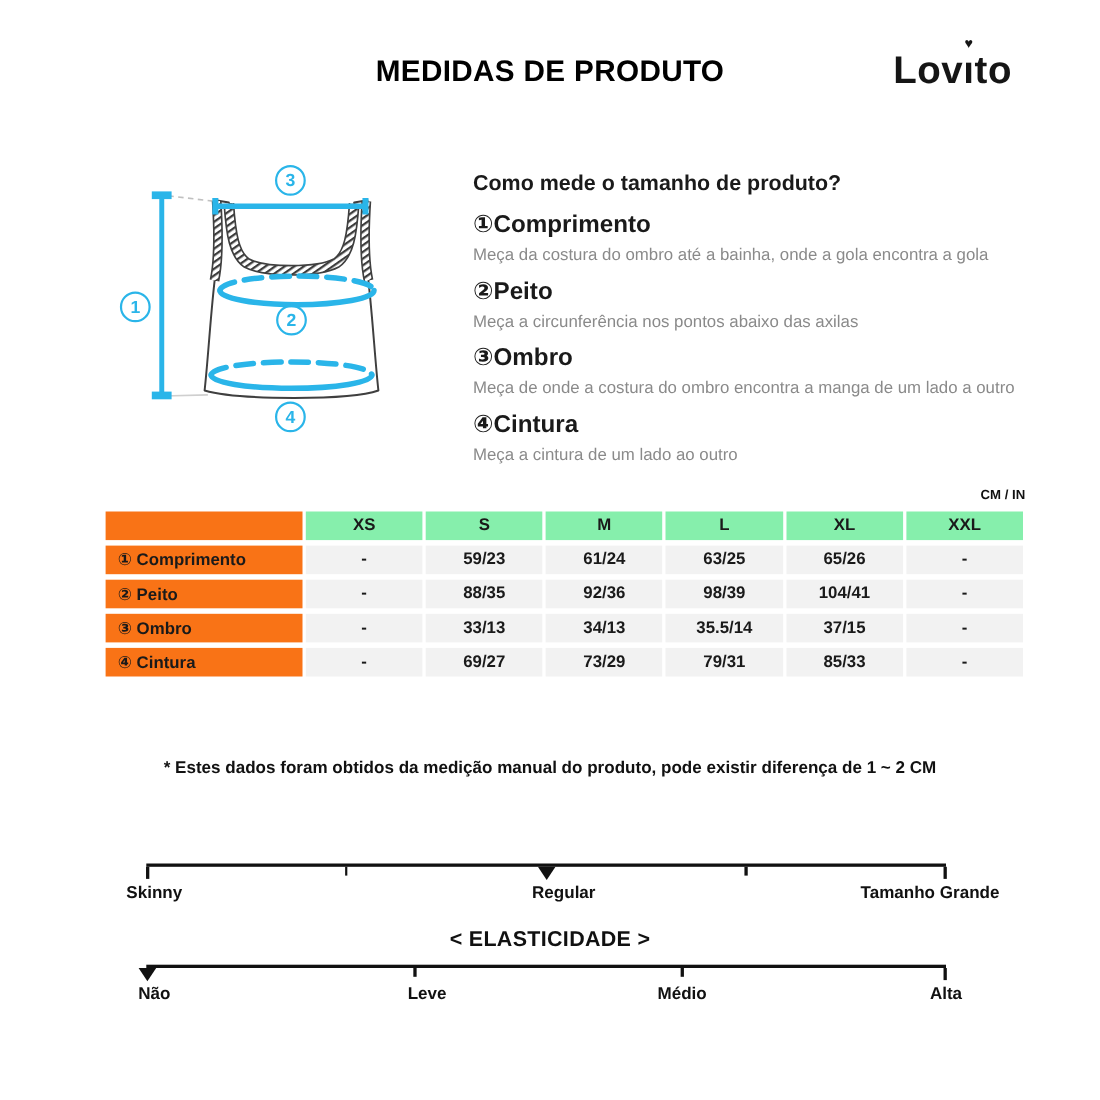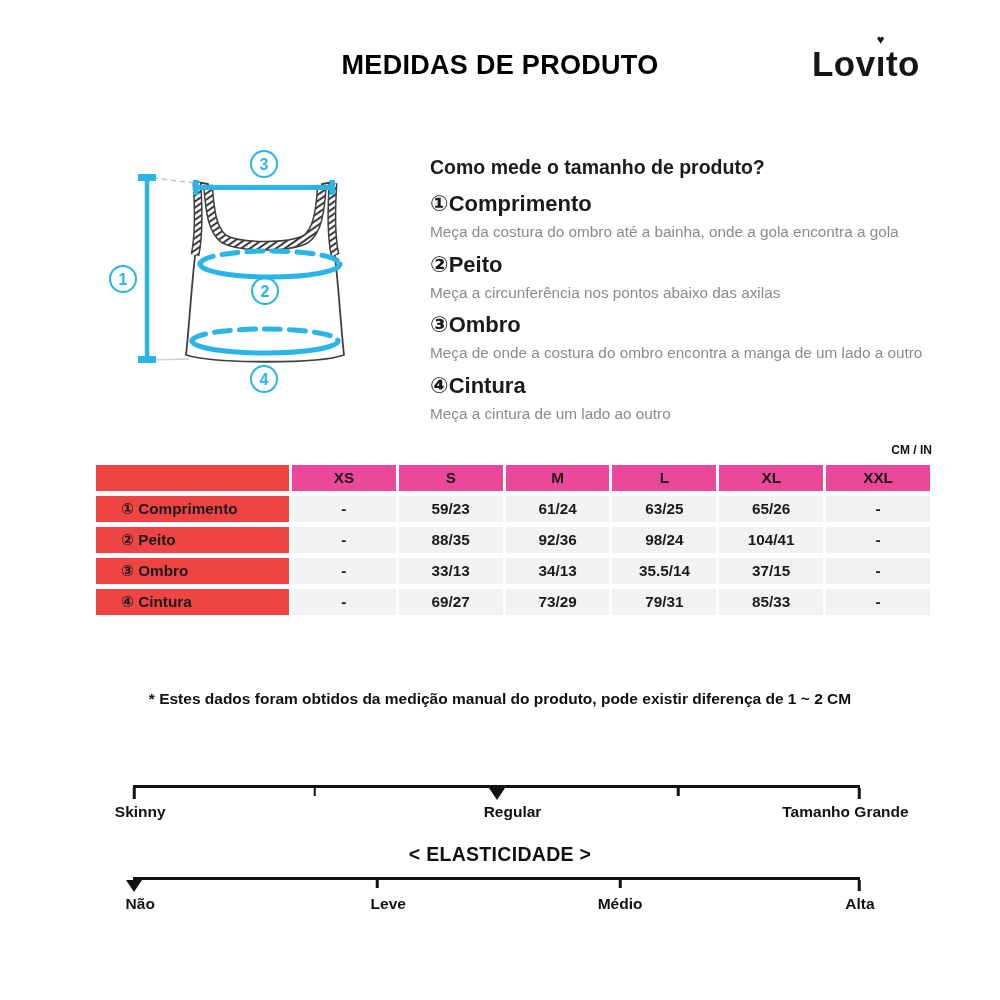--- a/index.html
+++ b/index.html
@@ -37,22 +37,22 @@
   
   .unit{position:absolute;top:443px;right:68px;font-size:12px;font-weight:bold;}
   table.size{
     position:absolute;left:93px;top:460px;width:840px;
     border-collapse:separate;border-spacing:3px 5px;table-layout:fixed;
   }
   table.size td{
     height:26px;text-align:center;vertical-align:middle;
     font-size:15.3px;font-weight:bold;color:#1a1a1a;padding:0;
   }
-  table.size td.head{background:#ec4899;}
-  table.size td.rowlabel{background:#ef4444;text-align:left;padding-left:25px;width:168px;}
+  table.size td.head{background:#86efac;}
+  table.size td.rowlabel{background:#f97316;text-align:left;padding-left:11px;width:168px;}
   table.size td.val{background:#f2f2f2;}
   
   .disclaimer{
     position:absolute;left:0;right:0;top:690px;text-align:center;
     font-size:15.5px;font-weight:bold;color:#111;
   }
   
   .scale-title{
     position:absolute;left:0;right:0;text-align:center;
     font-size:19.5px;font-weight:800;color:#111;letter-spacing:.3px;
@@ -162,21 +162,21 @@
       <td class="val">61/24</td>
       <td class="val">63/25</td>
       <td class="val">65/26</td>
       <td class="val">-</td>
     </tr>
     <tr>
       <td class="rowlabel">② Peito</td>
       <td class="val">-</td>
       <td class="val">88/35</td>
       <td class="val">92/36</td>
-      <td class="val">98/24</td>
+      <td class="val">98/39</td>
       <td class="val">104/41</td>
       <td class="val">-</td>
     </tr>
     <tr>
       <td class="rowlabel">③ Ombro</td>
       <td class="val">-</td>
       <td class="val">33/13</td>
       <td class="val">34/13</td>
       <td class="val">35.5/14</td>
       <td class="val">37/15</td>

